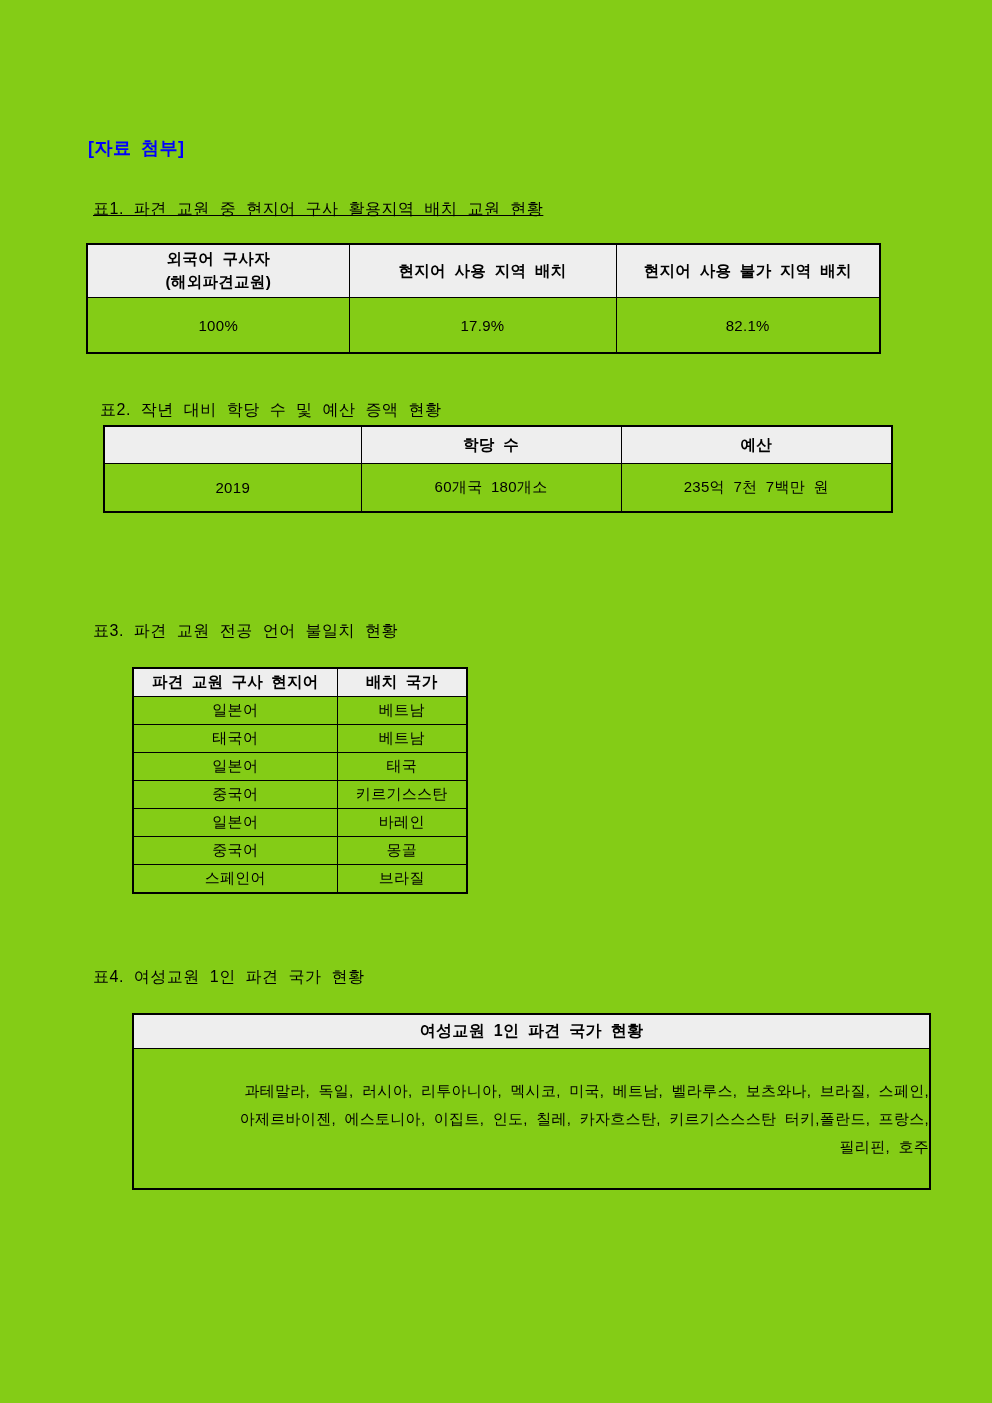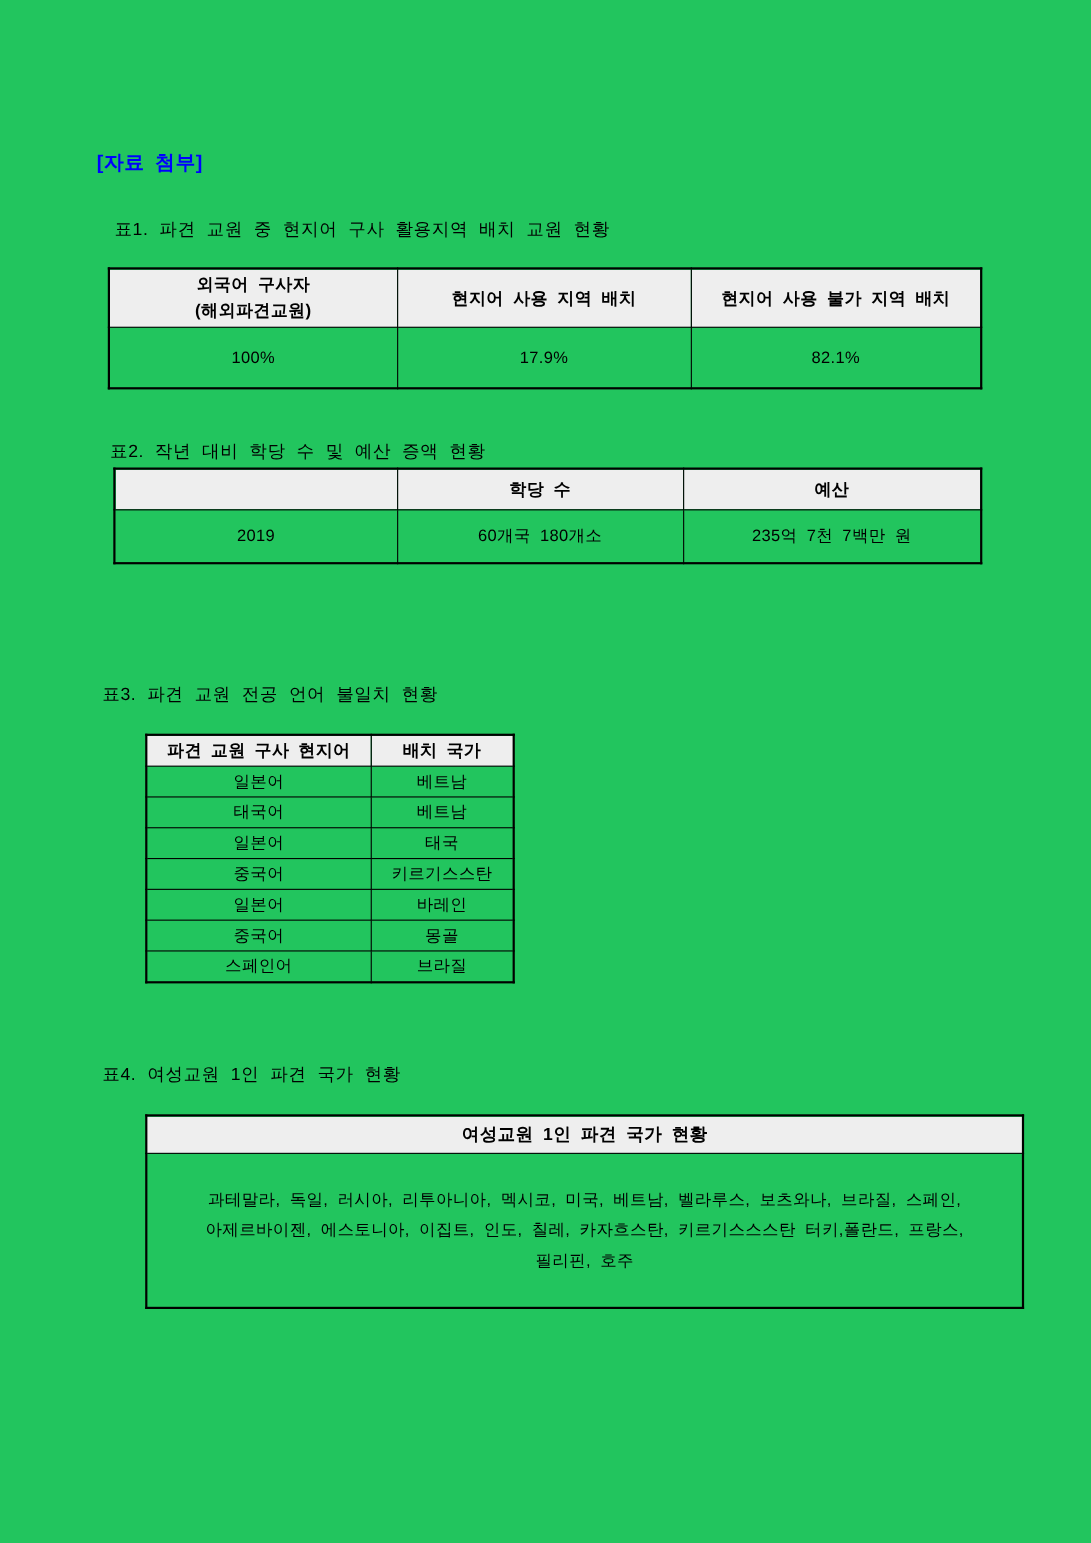--- a/index.html
+++ b/index.html
@@ -5,41 +5,41 @@
   html, body { margin: 0; padding: 0; }
   body {
     width: 992px; height: 1403px;
     background: #ffffff;
     font-family: "Liberation Sans", "DejaVu Sans", sans-serif;
     color: #000000;
   }
   .page {
     position: relative;
     width: 992px; height: 1403px;
-    background: #22c55e;
+    background: #84cc16;
     overflow: hidden;
   }
   .doc-title {
     position: absolute;
     left: 88px; top: 136px;
     font-size: 18px;
     font-weight: bold;
     color: #0000ff;
     letter-spacing: 0.5px;
     word-spacing: 4px;
   }
   .tbl-caption {
     position: absolute;
     font-size: 16px;
     color: #000000;
     letter-spacing: 0.5px;
     word-spacing: 5px;
     white-space: nowrap;
   }
-  .cap1 { left: 104px;  top: 199px; }
+  .cap1 { left: 93px;  top: 199px; text-decoration: underline; }
   .cap2 { left: 100px; top: 400px; }
   .cap3 { left: 93px;  top: 621px; }
   .cap4 { left: 93px;  top: 967px; }
 
   table {
     position: absolute;
     border-collapse: collapse;
     table-layout: fixed;
     border: 2px solid #000000;
   }
@@ -48,37 +48,37 @@
     text-align: center;
     vertical-align: middle;
     font-size: 15px;
     letter-spacing: 0.3px;
     word-spacing: 4px;
     padding: 0;
     overflow: hidden;
   }
   th { font-weight: bold; background: #eeeeee; font-size: 15.5px; }
 
-  .tbl1 { left: 98px;  top: 243px; width: 793px; border-radius: 30px; }
+  .tbl1 { left: 86px;  top: 243px; width: 793px; border-radius: 30px; }
   .tbl1 th { height: 52px; }
   .tbl1 td { height: 54px; }
   .th-twoline .l2 { display: block; margin-top: 2px; }
 
   .tbl2 { left: 103px; top: 425px; width: 788px; }
   .tbl2 th { height: 36px; }
   .tbl2 td { height: 47px; }
 
   .tbl3 { left: 132px; top: 667px; width: 334px; font-family: Liberation Serif, serif; }
   .tbl3 th { height: 27px; }
   .tbl3 td { height: 27px; }
 
   .tbl4 { left: 132px; top: 1013px; width: 797px; }
   .tbl4 th { height: 33px; font-size: 16px; }
   .tbl4 td { height: 139px; }
-  .country-lines { line-height: 28px; font-size: 15px; }
+  .country-lines { line-height: 28px; font-size: 15px; text-align: right; }
 </style>
 </head>
 <body>
 
 <div class="page">
 
   <div class="doc-title">[자료 첨부]</div>
 
   <div class="tbl-caption cap1">표1. 파견 교원 중 현지어 구사 활용지역 배치 교원 현황</div>
   <table class="tbl1">

